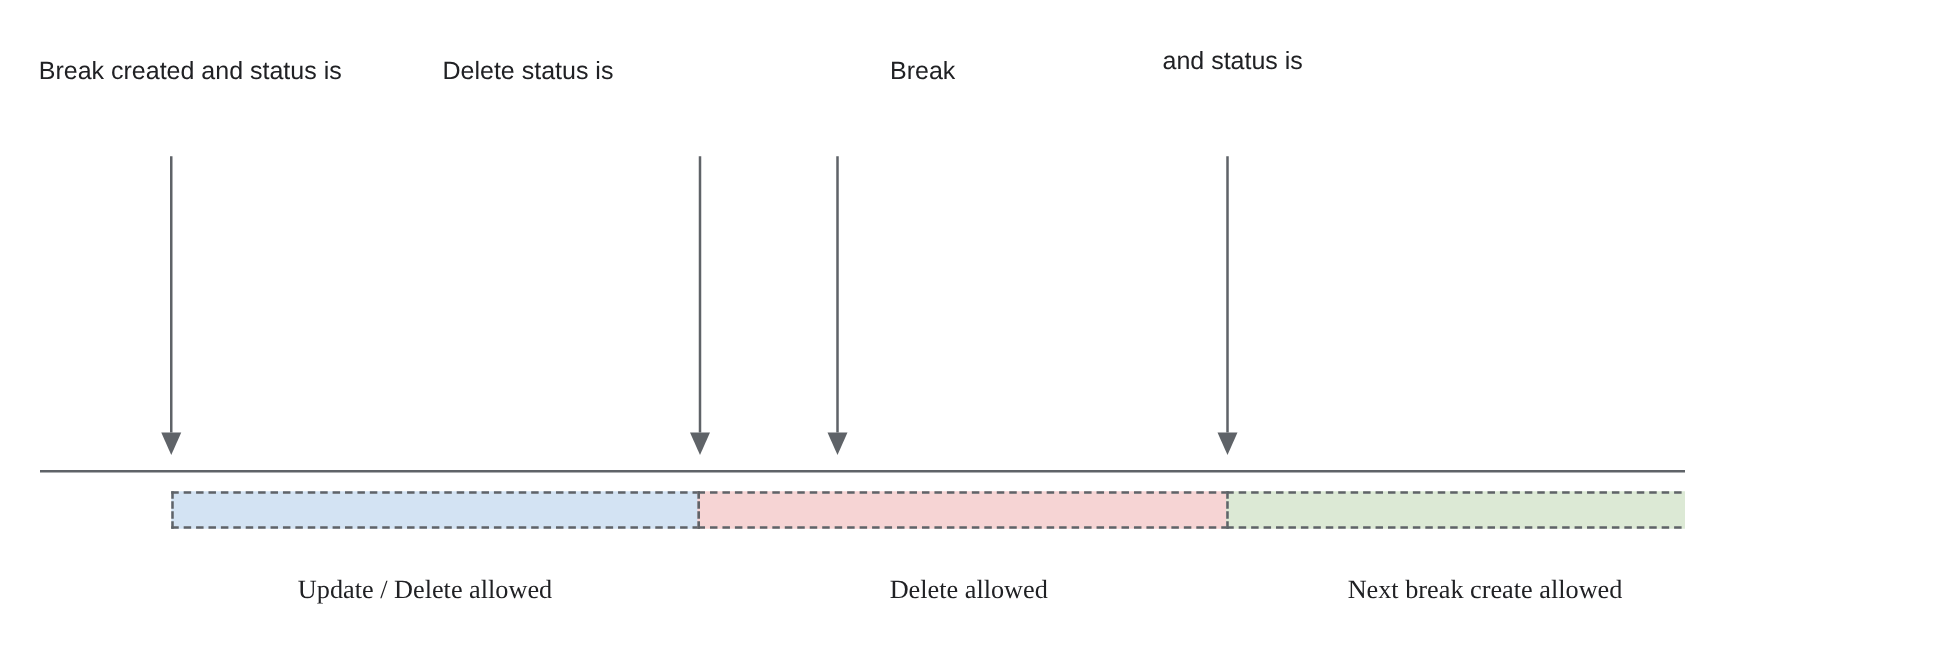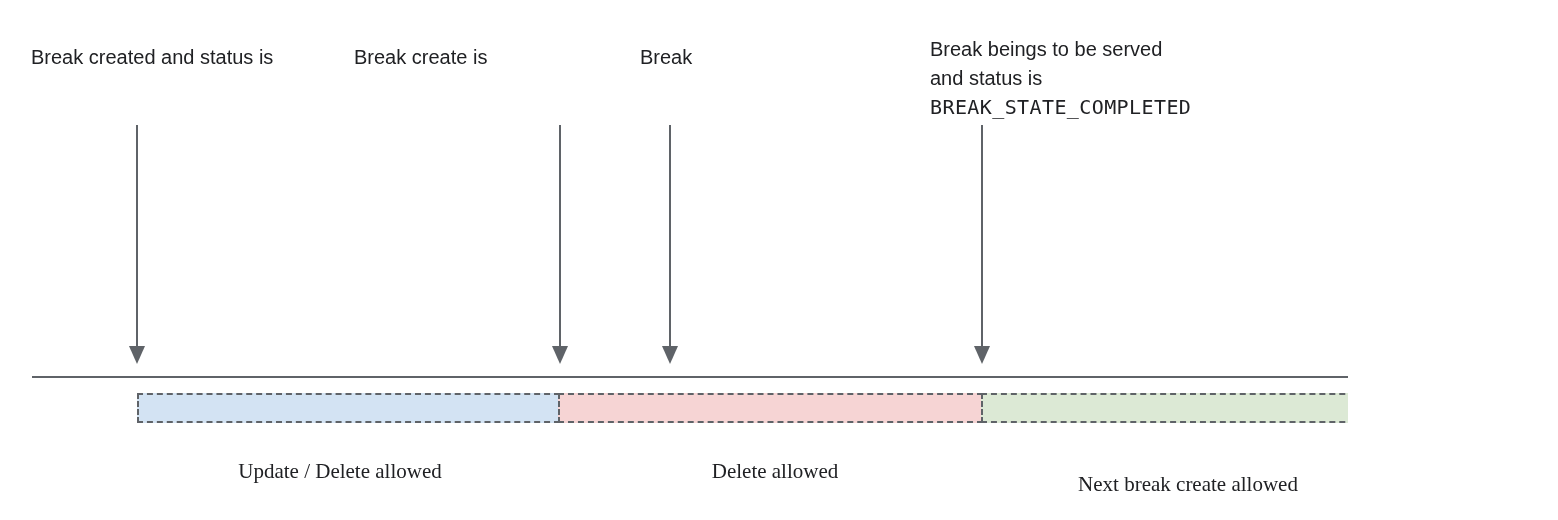--- a/index.html
+++ b/index.html
@@ -21,21 +21,21 @@
     white-space: nowrap;
     color: #202124;
   }
   .annotation .code {
     font-family: "DejaVu Sans Mono", monospace;
     font-size: 20px;
     letter-spacing: 0.4px;
   }
   #ann-scheduled  { left: 31px;  top: 42px; }
   #ann-decisioned { left: 354px; top: 42px; }
-  #ann-expected   { left: 640px; top: 42px; }
+  #ann-expected   { left: 712px; top: 42px; }
   #ann-completed  { left: 930px; top: 35px; line-height: 29px; }
   
   .down-arrow {
     position: absolute;
     top: 125px;
     width: 16px;
     height: 239px;
     display: flex;
     flex-direction: column;
     align-items: center;
@@ -95,43 +95,41 @@
     position: absolute;
     top: 459px;
     transform: translateX(-50%);
     font-size: 21px;
     color: #202124;
     white-space: nowrap;
     font-family: Liberation Serif, serif;
   }
   #cap-update-delete { left: 340px; }
   #cap-delete-only   { left: 775px; }
-  #cap-next-create   { left: 1188px; margin-top: 13px; }
+  #cap-next-create   { left: 1188px; }
 </style>
 </head>
 <body>
 
 <div class="diagram">
 
   <div class="annotation" id="ann-scheduled">
     <div>Break created and status is</div>
   </div>
 
   <div class="annotation" id="ann-decisioned">
-    <div>Break create is</div>
+    <div>Delete status is</div>
   </div>
 
   <div class="annotation" id="ann-expected">
     <div>Break</div>
   </div>
 
   <div class="annotation" id="ann-completed">
-    <div>Break beings to be served</div>
     <div>and status is</div>
-    <div class="code">BREAK_STATE_COMPLETED</div>
   </div>
 
   <div class="down-arrow" id="arrow-scheduled">
     <div class="shaft"></div>
     <div class="head"></div>
   </div>
   <div class="down-arrow" id="arrow-decisioned">
     <div class="shaft"></div>
     <div class="head"></div>
   </div>

